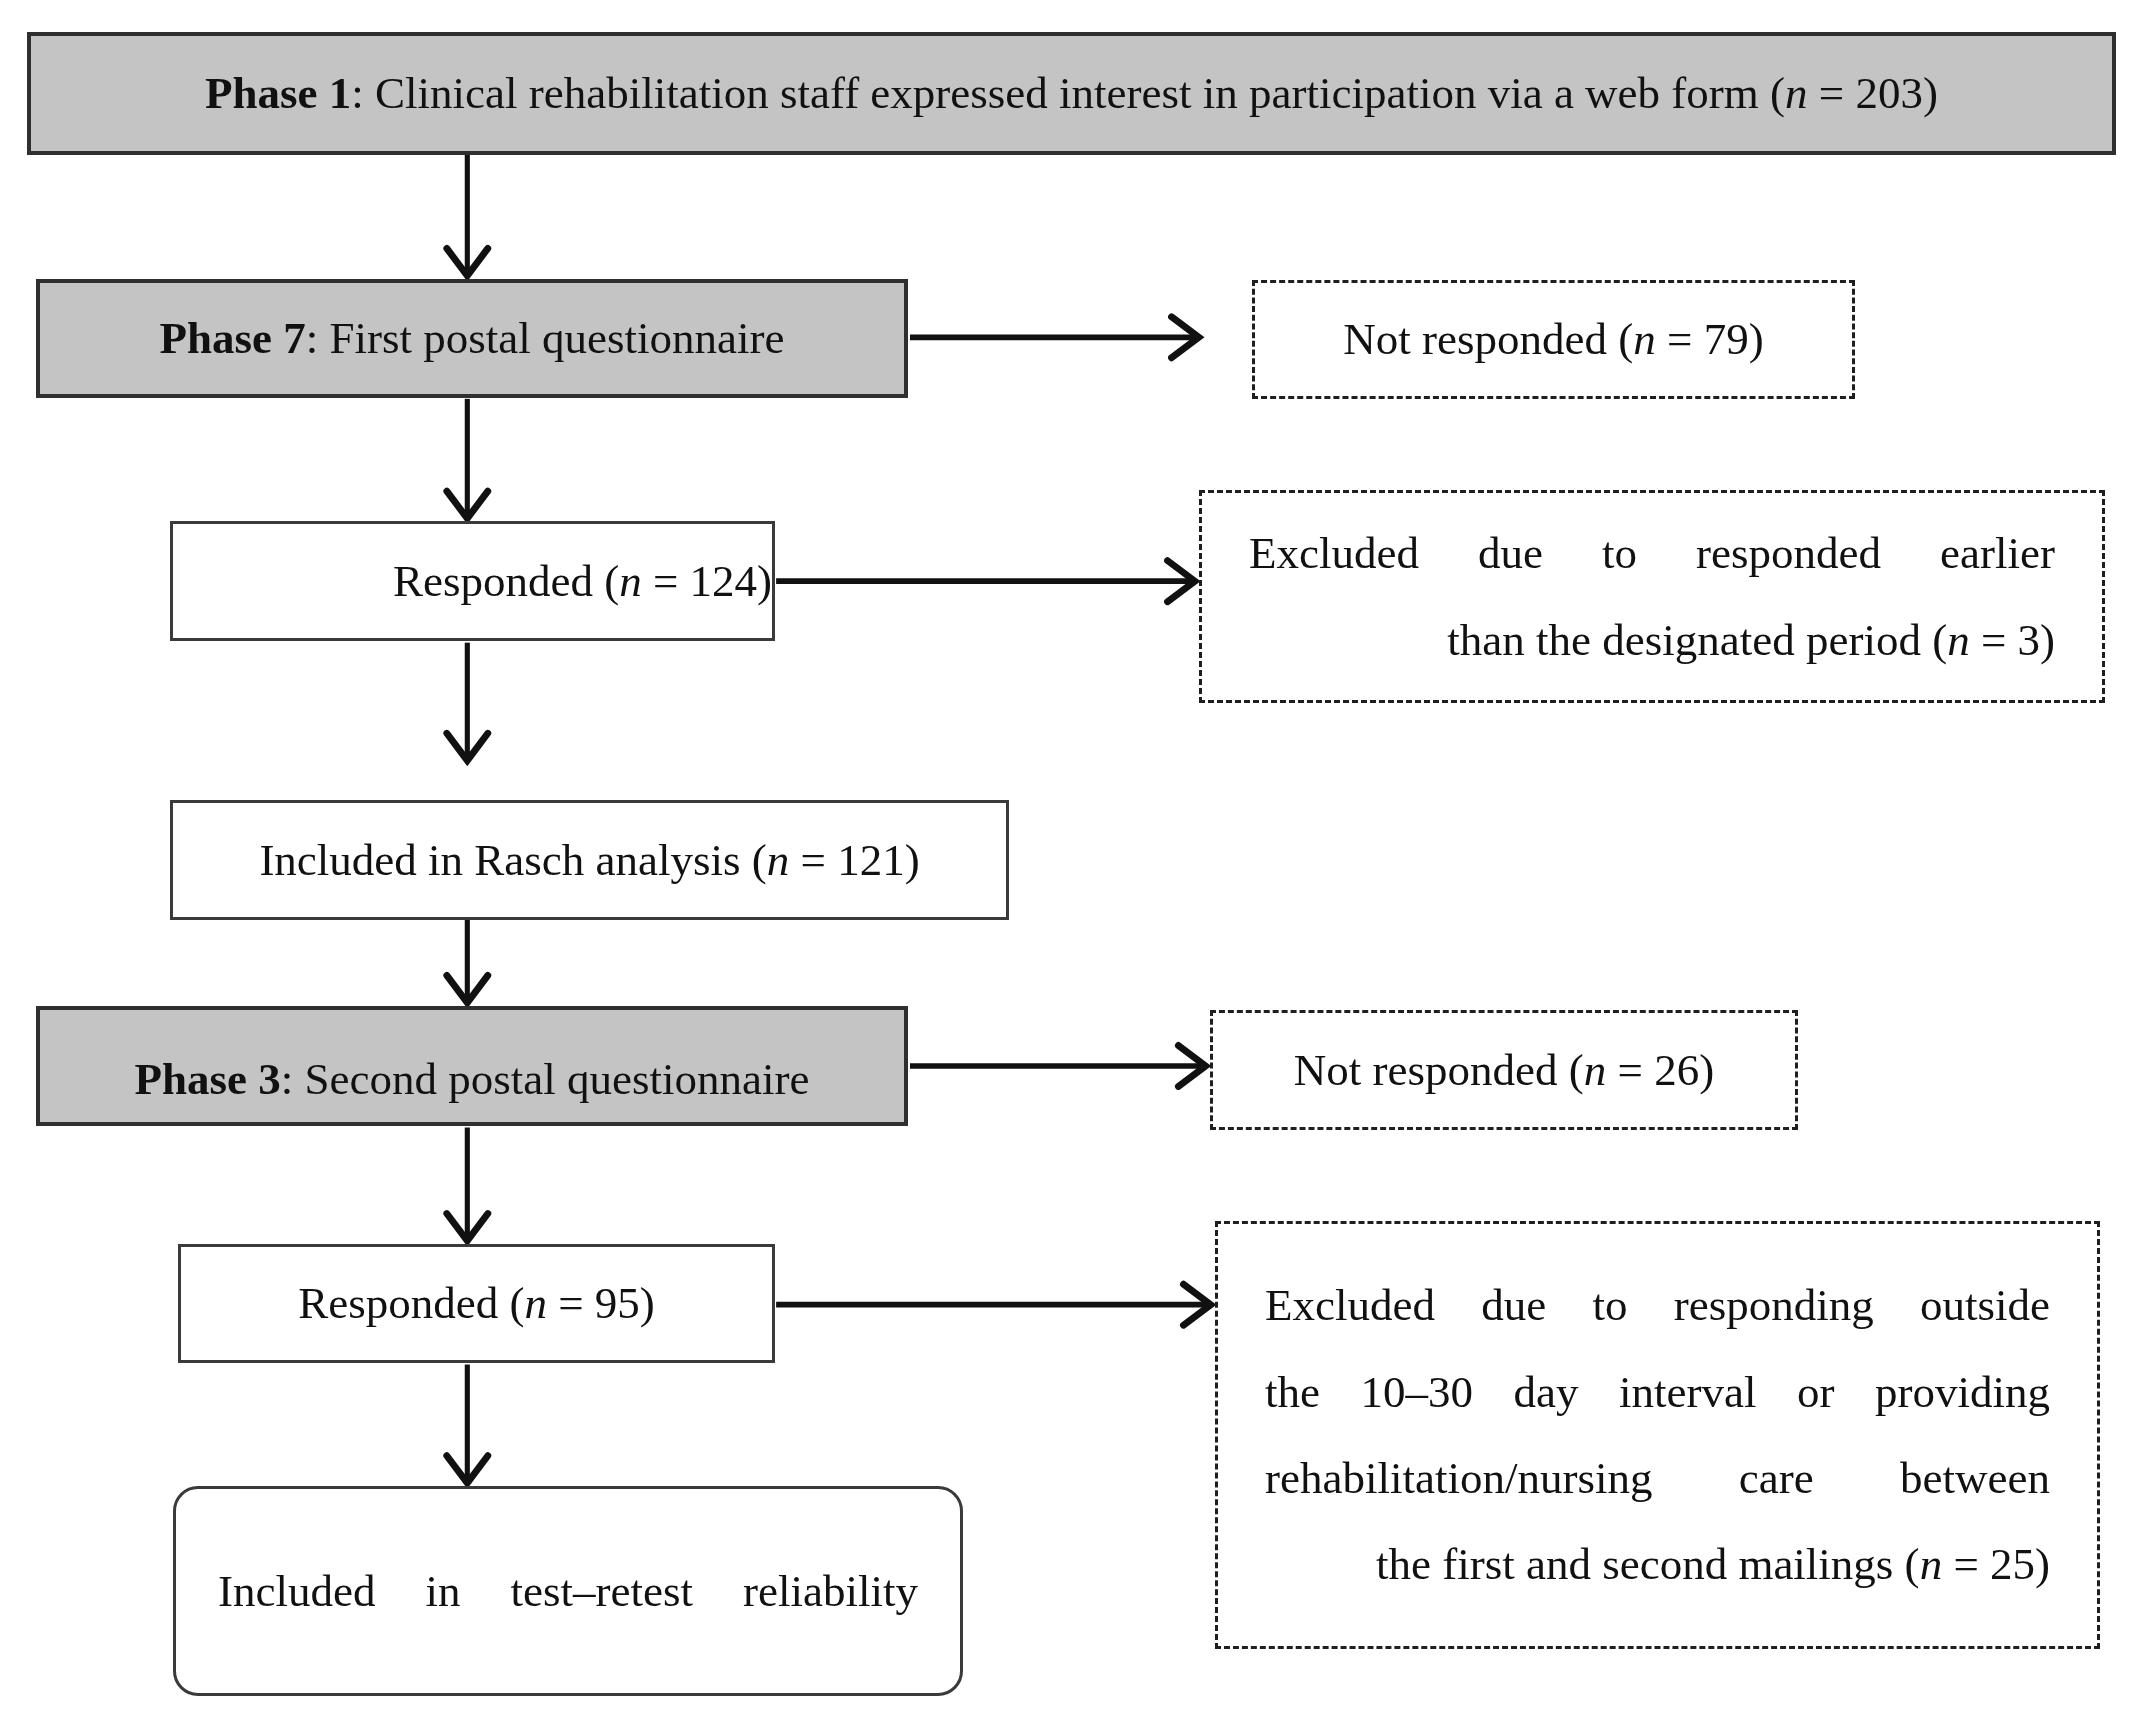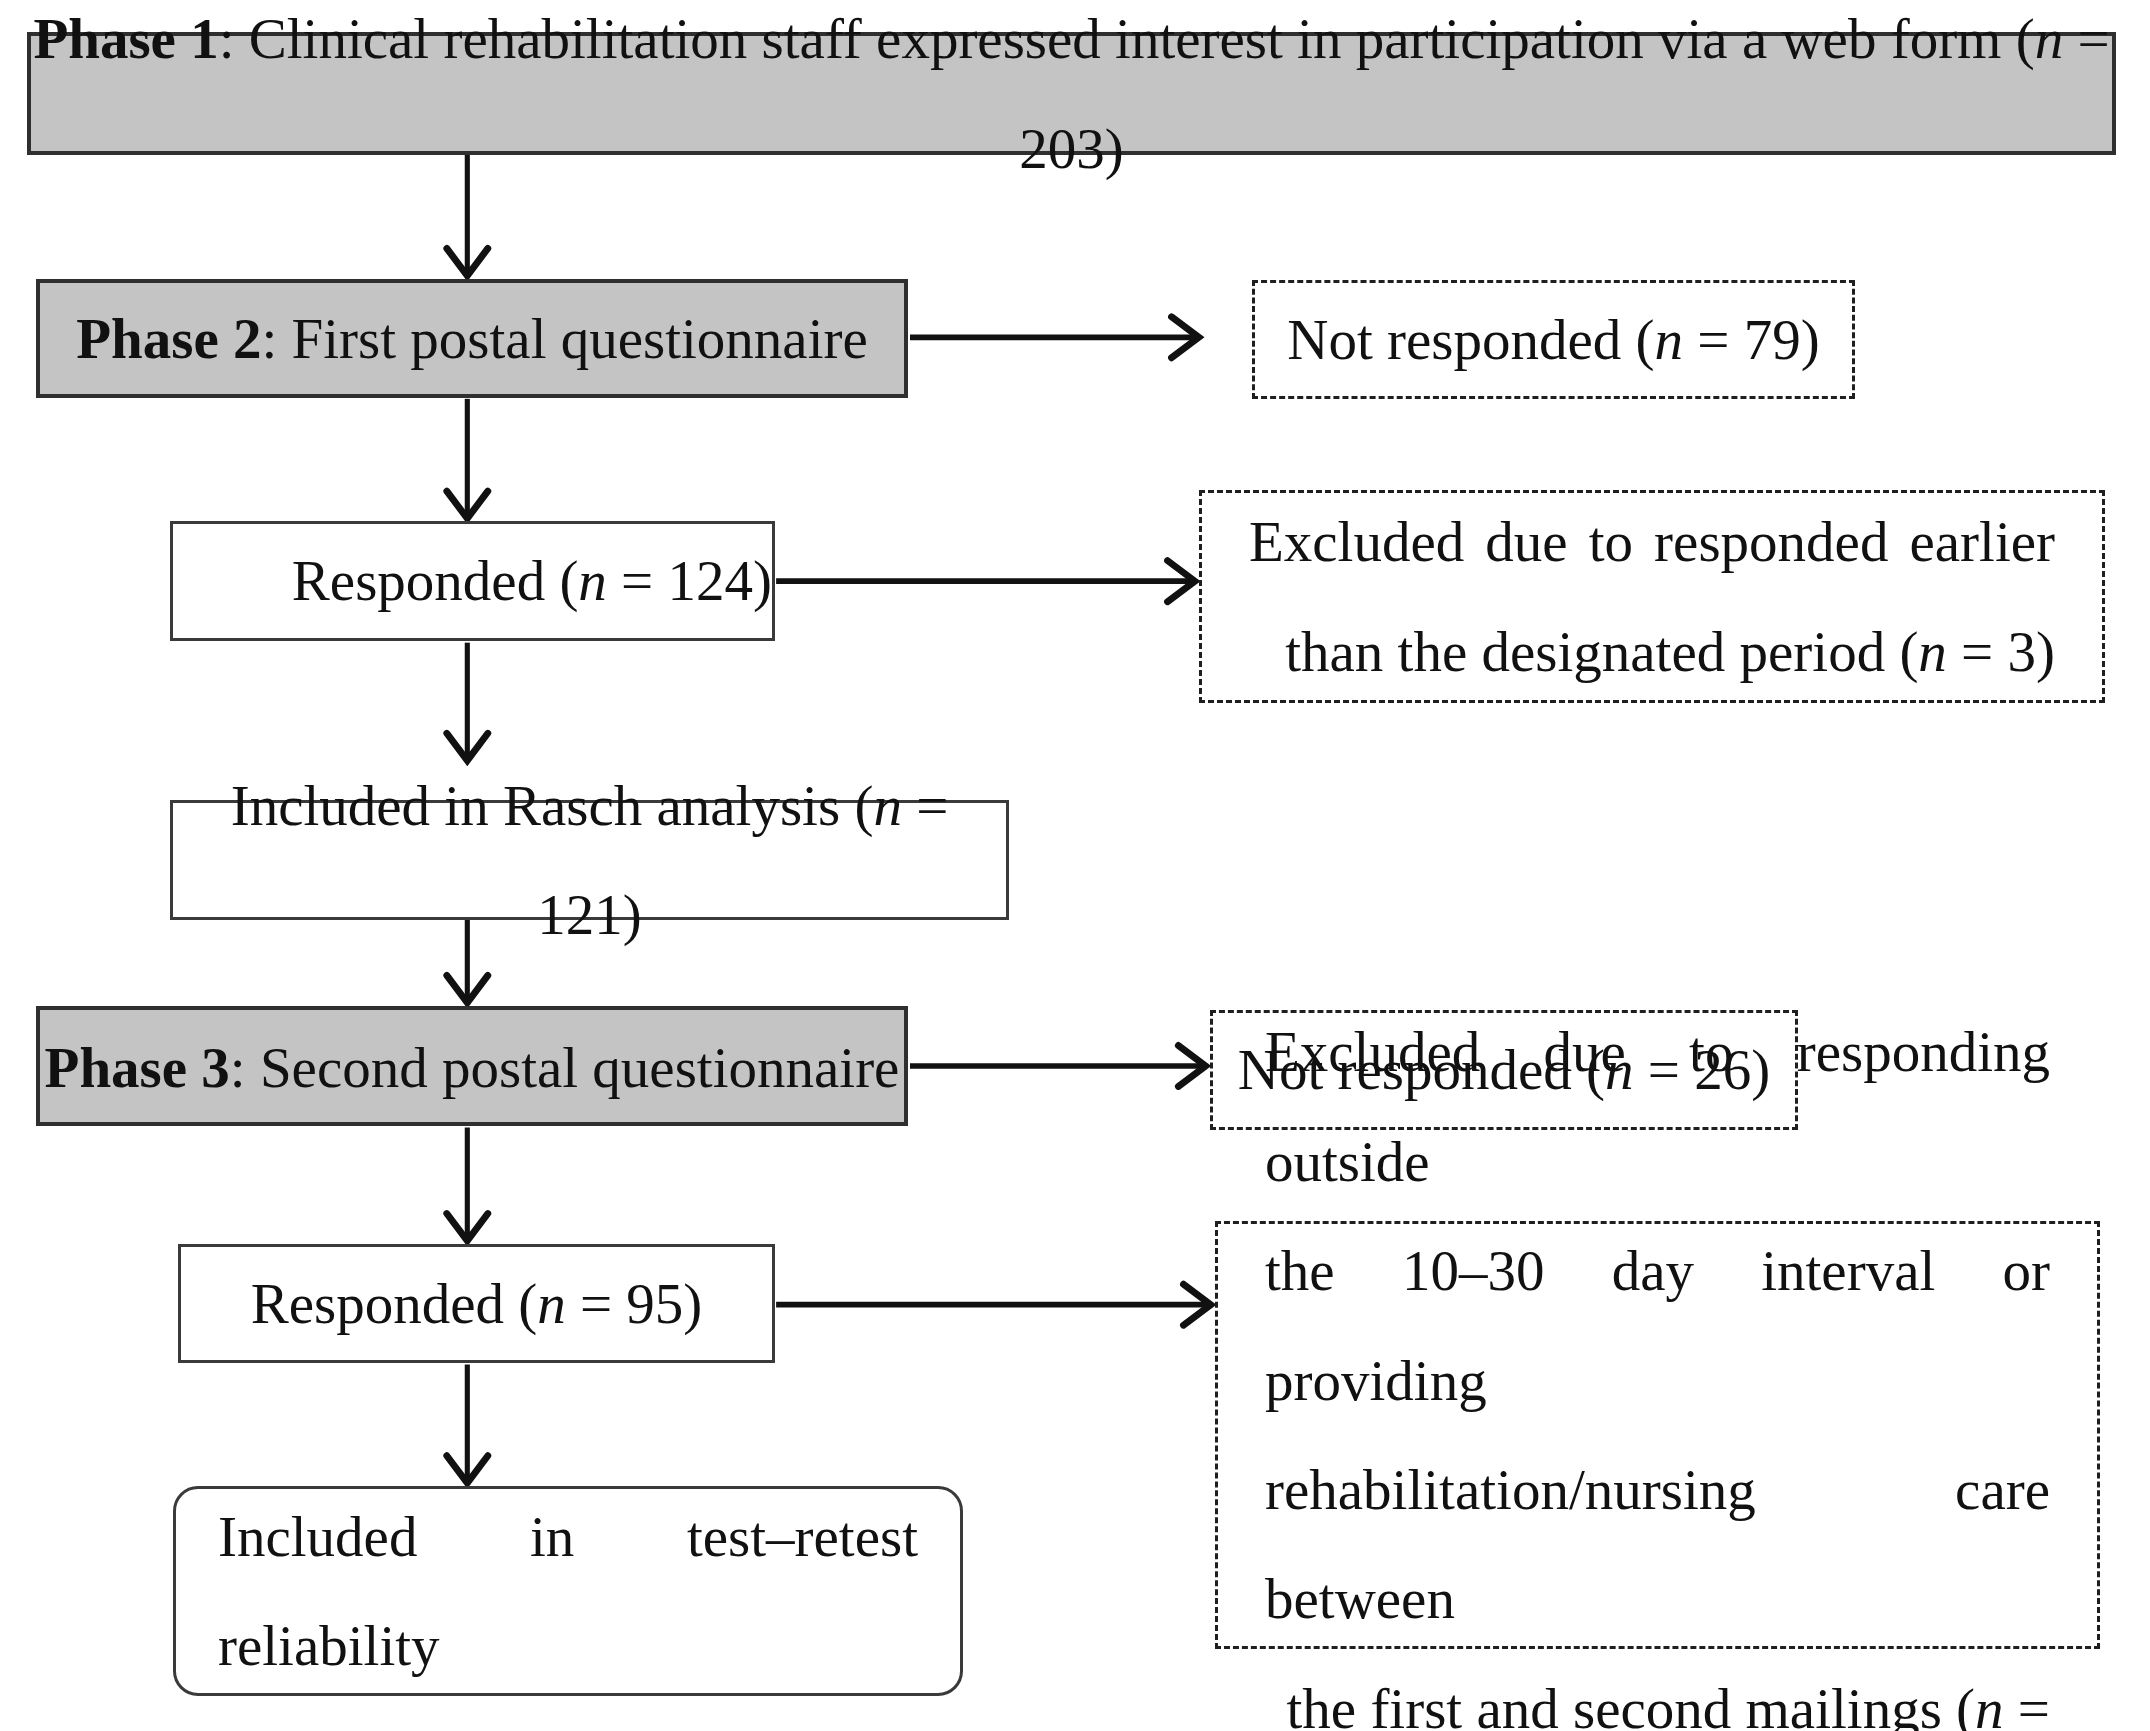--- a/index.html
+++ b/index.html
@@ -13,21 +13,21 @@
   }
   .arrows{position:absolute;left:0;top:0;width:2151px;height:1732px;z-index:1;}
   .box{
     position:absolute;
     box-sizing:border-box;
     background:#ffffff;
     border:3.4px solid #3a3a3a;
     display:flex;
     flex-direction:column;
     justify-content:center;
-    font-size:57px;
+    font-size:45px;
     line-height:1.92;
     z-index:2;
   }
   .phase{
     background:#c4c4c4;
     border:4.6px solid #2f2f2f;
   }
   .dashed{
     border:3.4px dashed #1f1f1f;
   }
@@ -59,21 +59,21 @@
     <line x1="1362" y1="1020" x2="2097" y2="1020" stroke="#111111" stroke-width="10" marker-end="url(#head)"></line>
     <line x1="1597" y1="1871" x2="2116" y2="1871" stroke="#111111" stroke-width="10" marker-end="url(#head)"></line>
     <line x1="1362" y1="2290" x2="2125" y2="2290" stroke="#111111" stroke-width="10" marker-end="url(#head)"></line>
   </svg>
 
   <div class="box phase center" style="left:27px;top:32px;width:2089px;height:123px;">
     <div><b>Phase 1</b><span>: Clinical rehabilitation staff expressed interest in participation via a web form (</span><i class="nvar">n</i><span> = 203)</span></div>
   </div>
 
   <div class="box phase center" style="left:36px;top:279px;width:872px;height:119px;">
-    <div><b>Phase 2</b><span>: First postal questionnaire</span></div>
+    <div><b>Phase 7</b><span>: First postal questionnaire</span></div>
   </div>
 
   <div class="box dashed center" style="left:1252px;top:280px;width:603px;height:119px;">
     <div><span>Not responded (</span><i class="nvar">n</i><span> = 79)</span></div>
   </div>
 
   <div class="box center" style="left:170px;top:521px;width:605px;height:120px;text-align:right;">
     <div><span>Responded (</span><i class="nvar">n</i><span> = 124)</span></div>
   </div>
 

